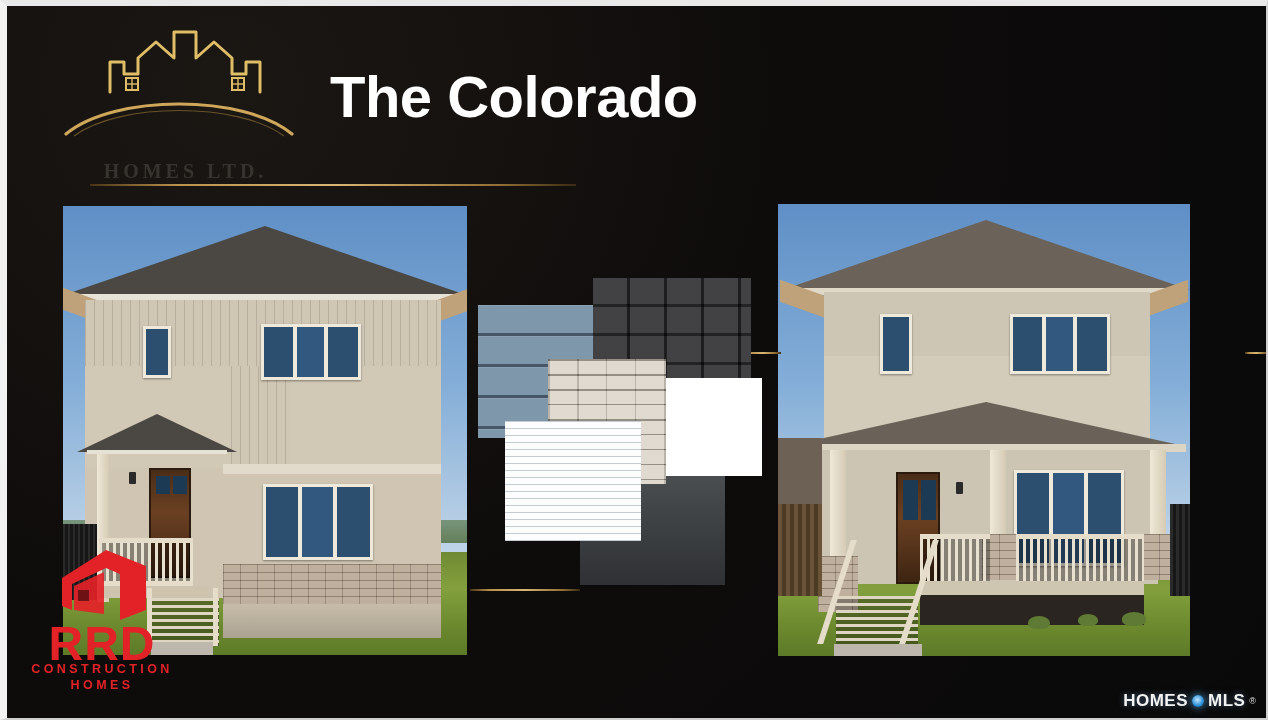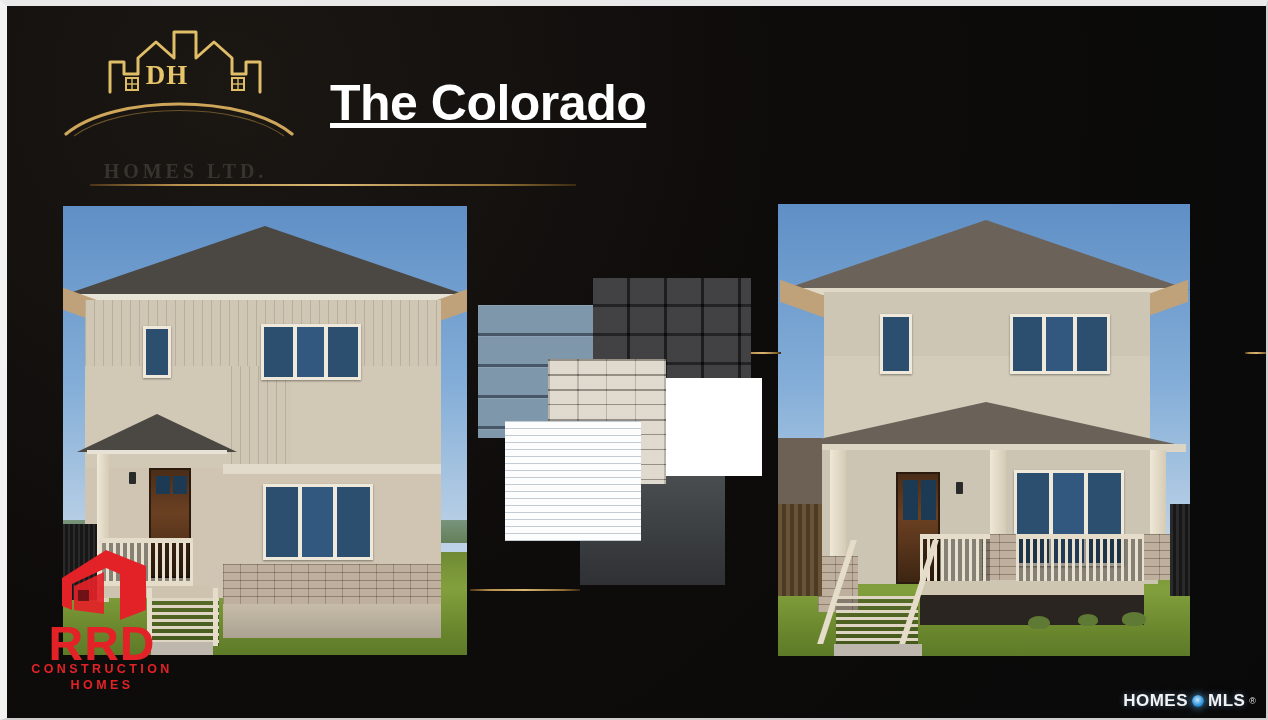--- a/index.html
+++ b/index.html
@@ -39,24 +39,23 @@
     text-shadow:0 1px 0 #45403a, 0 -1px 0 #17150f;
   }
   #logo-sub {
     position:absolute; left:0; top:136px; width:215px; text-align:center;
     font-family:"Liberation Serif", serif; font-size:20px; letter-spacing:4px;
     color:#37332e; font-weight:600;
   }
 
   
   #title {
-    position:absolute; left:330px; top:74px;
-    font-size:50px; font-weight:700; color:#ffffff; letter-spacing:-0.5px;
+    position:absolute; left:330px; top:63px;
+    font-size:58px; font-weight:700; color:#ffffff; letter-spacing:-0.5px;
     font-family:"Liberation Sans", sans-serif;
-    text-decoration:underline;
   }
   #subtitle {
     position:absolute; left:830px; top:90px; width:360px;
     font-family:"Liberation Serif", serif; font-size:16.5px; line-height:1.45;
     color:#efefef;
   }
 
   
   .gold-rule { position:absolute; height:2px; z-index:5;
     background:linear-gradient(90deg,#4a3316,#b9914d 18%,#d8b673 50%,#8e6c33 85%,#3a2a12); }
@@ -181,21 +180,20 @@
   <div id="logo">
     <svg id="logo-house" viewBox="0 0 178 68">
       <polyline points="4,64 4,34 18,34 18,46 32,46 32,30 50,14 68,30 68,4 74,4 90,4 90,30 108,14 126,30 126,46 140,46 140,34 154,34 154,64" fill="none" stroke="#e0bd67" stroke-width="3" stroke-linejoin="round" stroke-linecap="round"></polyline>
       <rect x="20" y="50" width="12" height="12" fill="none" stroke="#e0bd67" stroke-width="2"></rect>
       <line x1="26" y1="50" x2="26" y2="62" stroke="#e0bd67" stroke-width="1.4"></line>
       <line x1="20" y1="56" x2="32" y2="56" stroke="#e0bd67" stroke-width="1.4"></line>
       <rect x="126" y="50" width="12" height="12" fill="none" stroke="#e0bd67" stroke-width="2"></rect>
       <line x1="132" y1="50" x2="132" y2="62" stroke="#e0bd67" stroke-width="1.4"></line>
       <line x1="126" y1="56" x2="138" y2="56" stroke="#e0bd67" stroke-width="1.4"></line>
     </svg>
-    <div id="logo-dh">DH</div>
     <svg id="logo-arc" viewBox="0 0 230 52">
       <path d="M2,48 C50,8 180,8 228,48" fill="none" stroke="#cfa75a" stroke-width="3.2" stroke-linecap="round"></path>
       <path d="M10,50 C56,16 174,16 220,50" fill="none" stroke="#8a6c33" stroke-width="1.1" opacity=".7"></path>
     </svg>
     <div id="logo-sub">HOMES LTD.</div>
   </div>
 
   <div id="title">The Colorado</div>
 
   <div class="gold-rule" style="left:90px; top:184px; width:486px;"></div>

